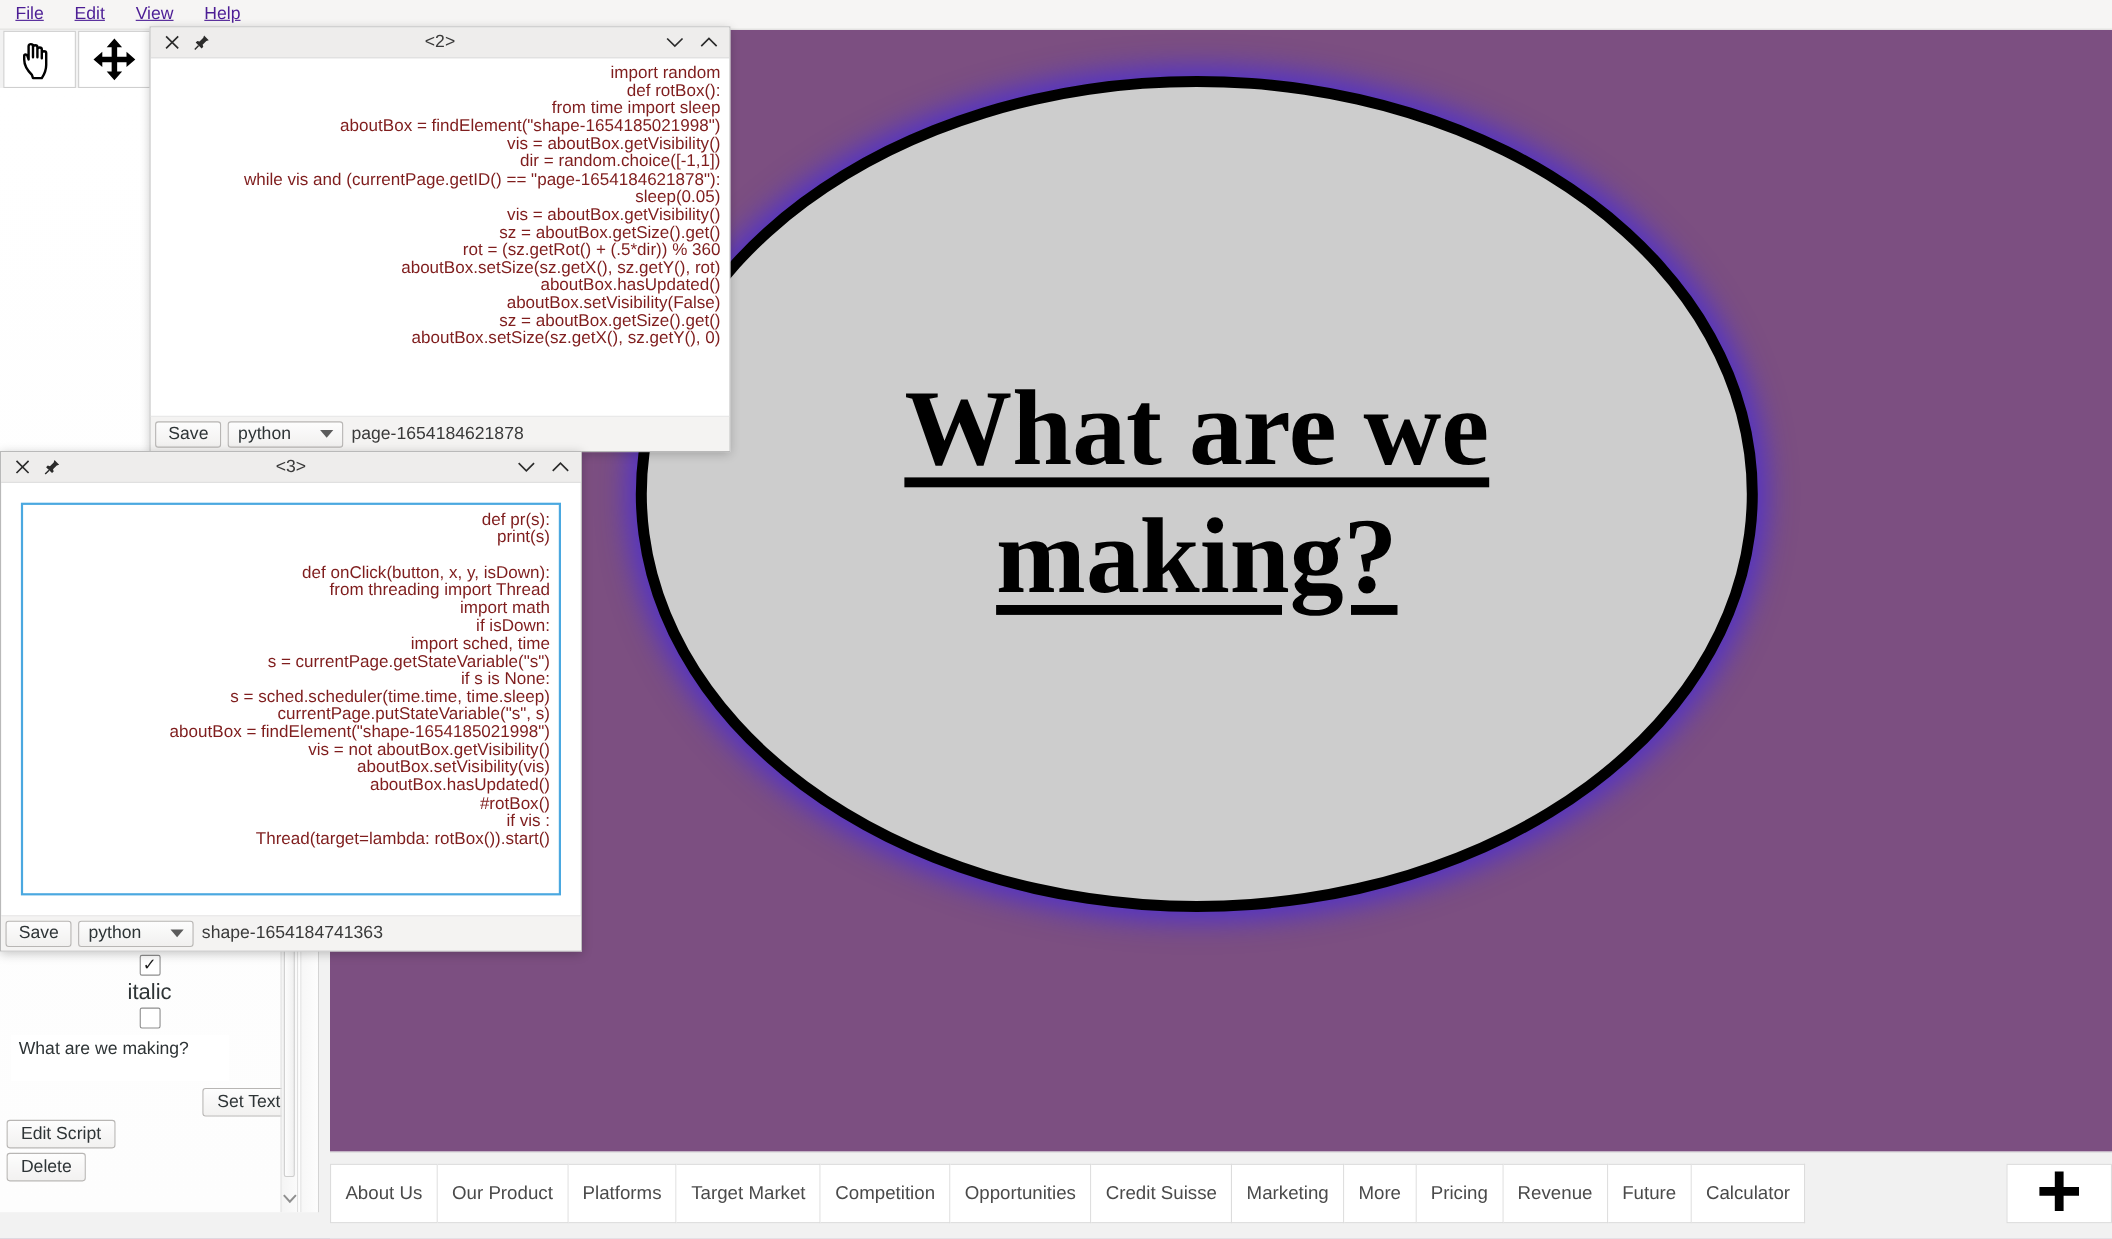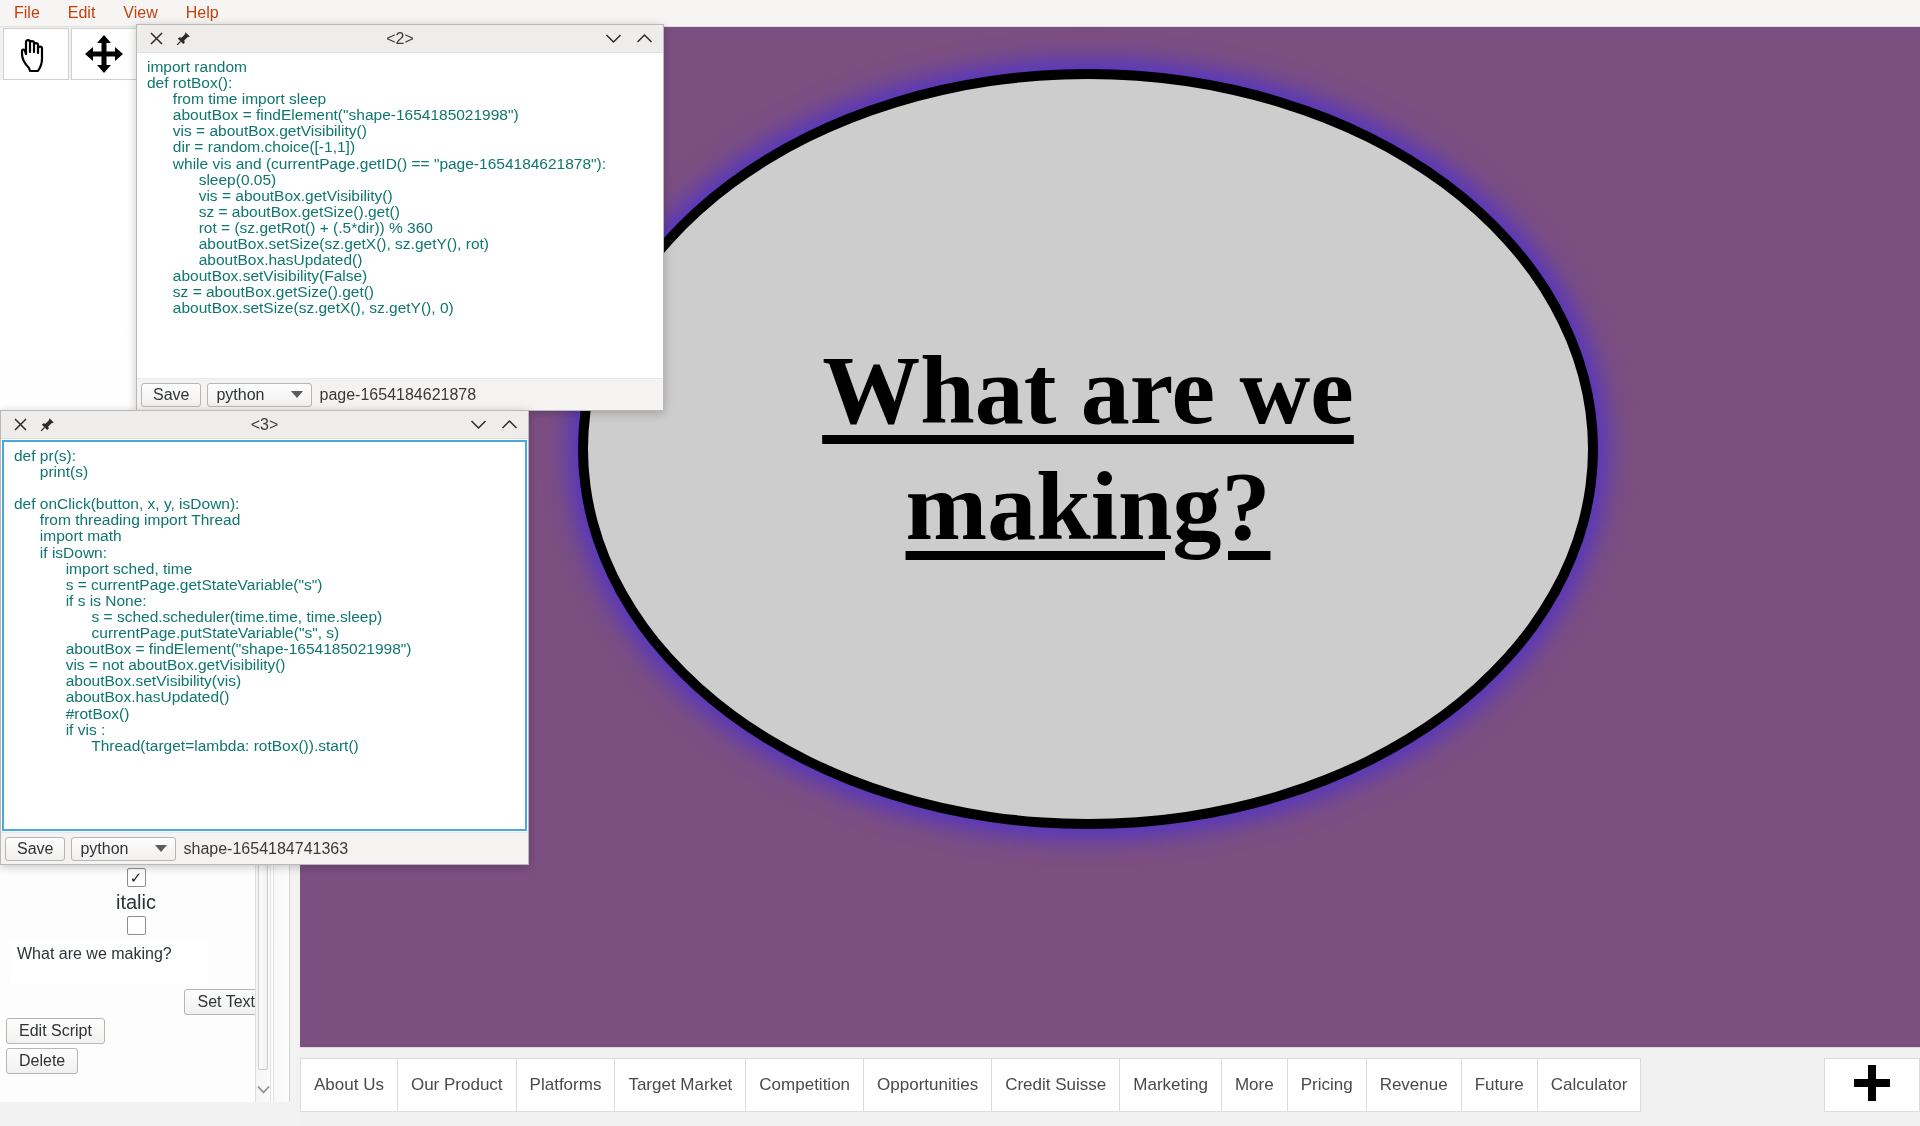--- a/index.html
+++ b/index.html
@@ -16,21 +16,21 @@
 
   
   #menubar {
     position: absolute; left: 0; top: 0; width: 1920px; height: 27px;
     background: #f6f5f4;
     display: flex; align-items: center;
     font-size: 16px;
     border-bottom: 1px solid #e2e0de;
     z-index: 5;
   }
-  #menubar .mitem { padding: 2px 14px; cursor: default; color: #c2410c; }
+  #menubar .mitem { padding: 2px 14px; cursor: default; color: #4c1d95; text-decoration: underline; }
 
   
   #toolstrip {
     position: absolute; left: 3px; top: 28px; display: flex; gap: 2px; z-index: 4;
   }
   .toolbtn {
     width: 66px; height: 52px; background: #ffffff;
     border: 1px solid #cfcfcf;
     display: flex; align-items: center; justify-content: center;
   }
@@ -171,25 +171,26 @@
   .tb-title {
     position: absolute; left: 0; right: 0; text-align: center;
     font-size: 16px; color: #3a3a3a; pointer-events: none;
   }
   .tb-ico { color: #2b2b2b; display: flex; align-items: center; cursor: pointer; }
   .codearea {
     flex: 1 1 auto; overflow: hidden;
     padding: 6px 8px 4px 10px;
     font-family: "Liberation Sans", sans-serif;
     font-size: 15.5px; line-height: 16.1px;
-    color: #0f766e;
+    color: #7f1d1d;
     white-space: pre;
     background: #ffffff;
-  }
-  .codewin.focused .codearea { border: 2px solid #4aa8e0; margin: 1px; }
+    text-align: right;
+  }
+  .codewin.focused .codearea { border: 2px solid #4aa8e0; margin: 18px; }
   .savebar {
     flex: 0 0 auto; height: 32px; background: #f4f3f2;
     display: flex; align-items: center; gap: 6px; padding-left: 4px;
     border-top: 1px solid #e8e8e8;
   }
   .savebtn {
     background: linear-gradient(to bottom,#fdfdfd,#f1f0ef);
     border: 1px solid #b8b6b4; border-radius: 3px;
     font-size: 16px; padding: 2px 11px; color: #2e3436; cursor: pointer;
     font-family: "Liberation Sans", sans-serif;

